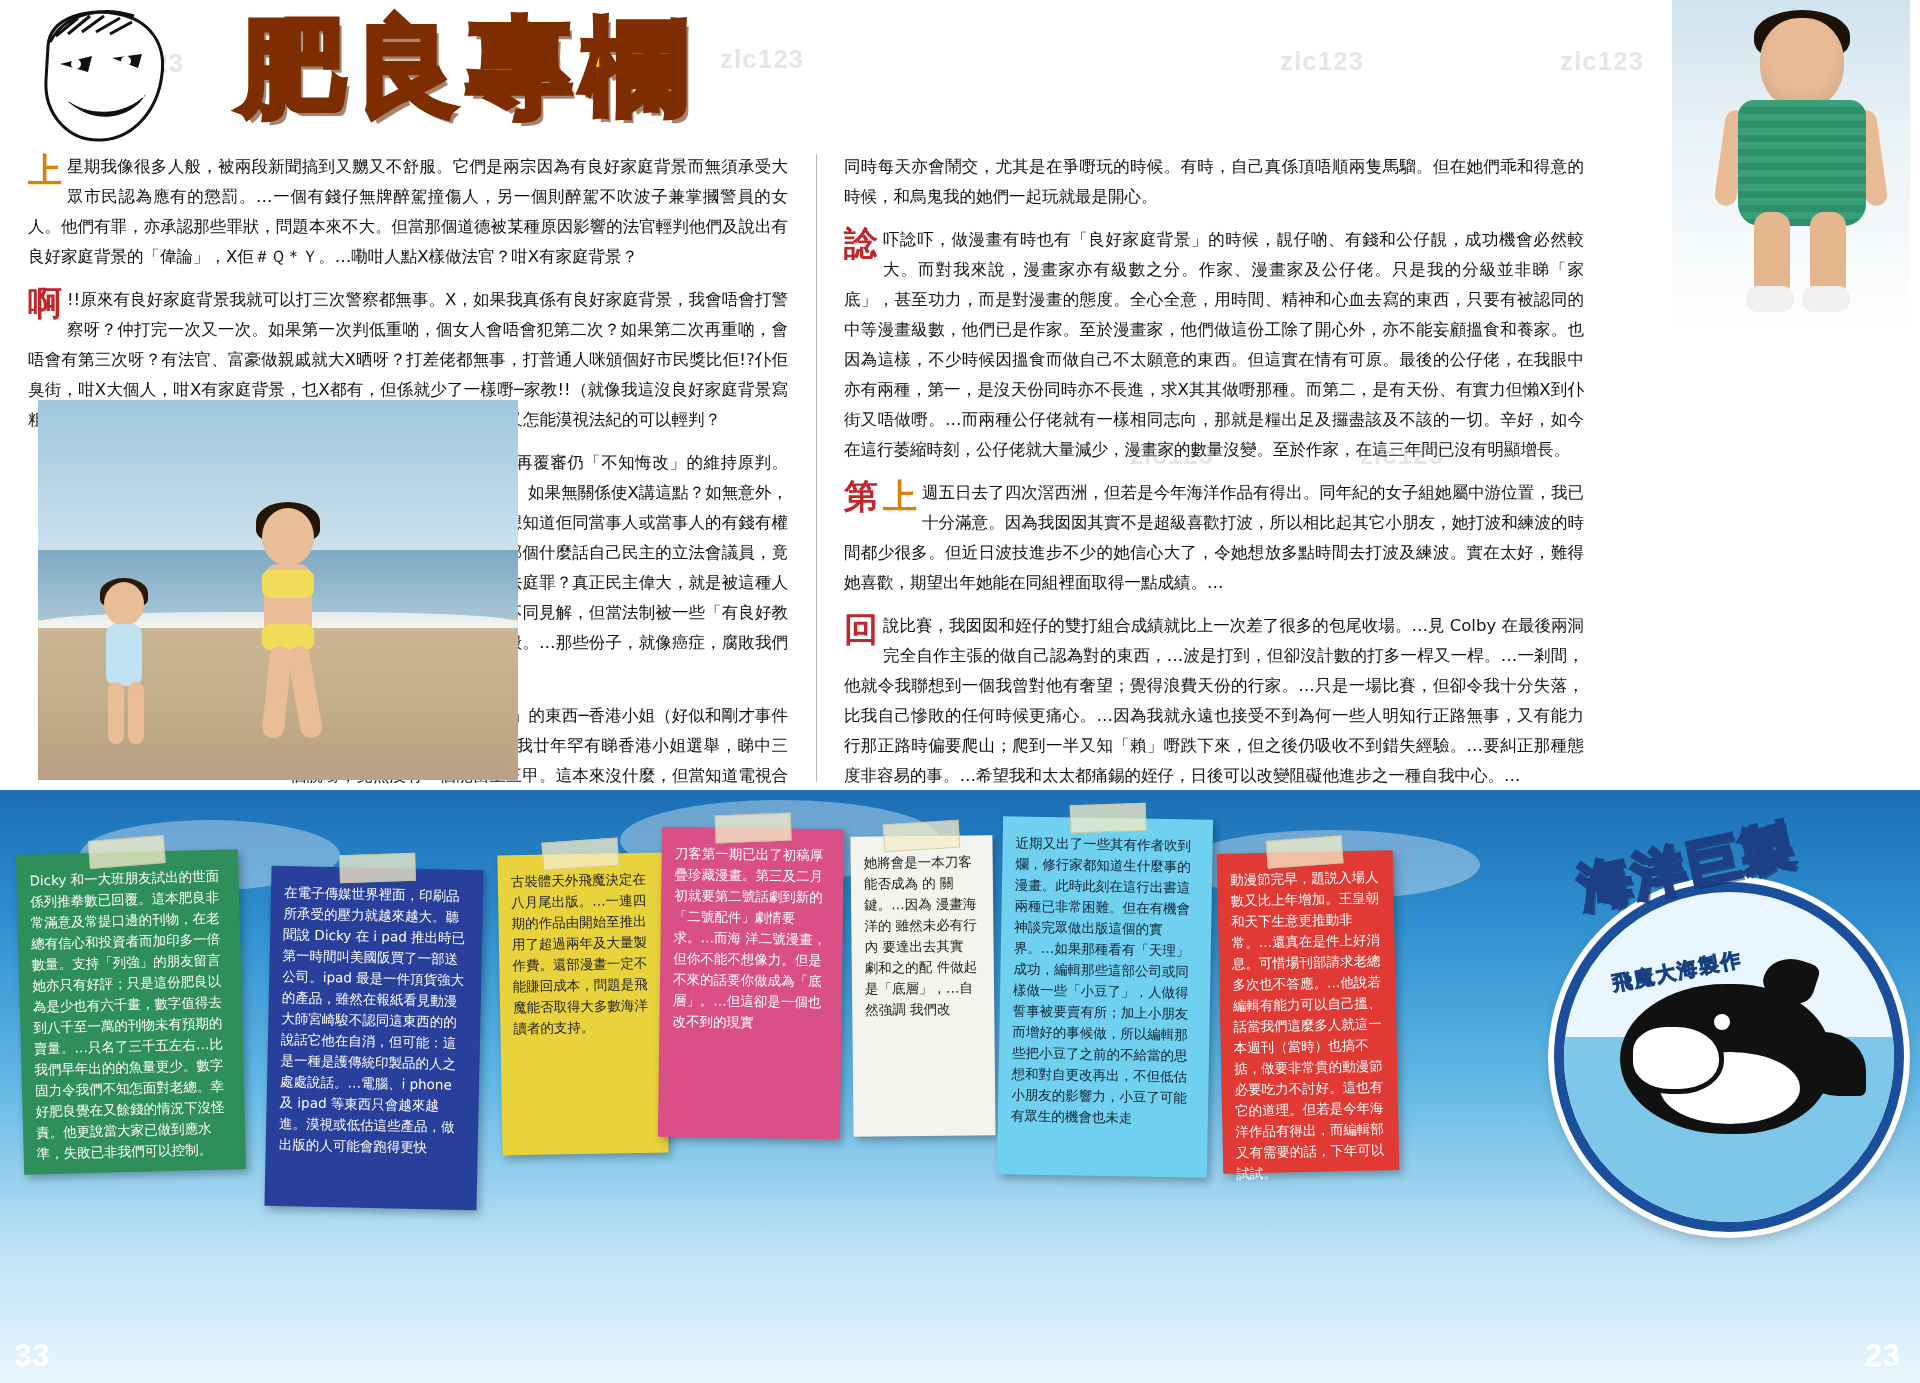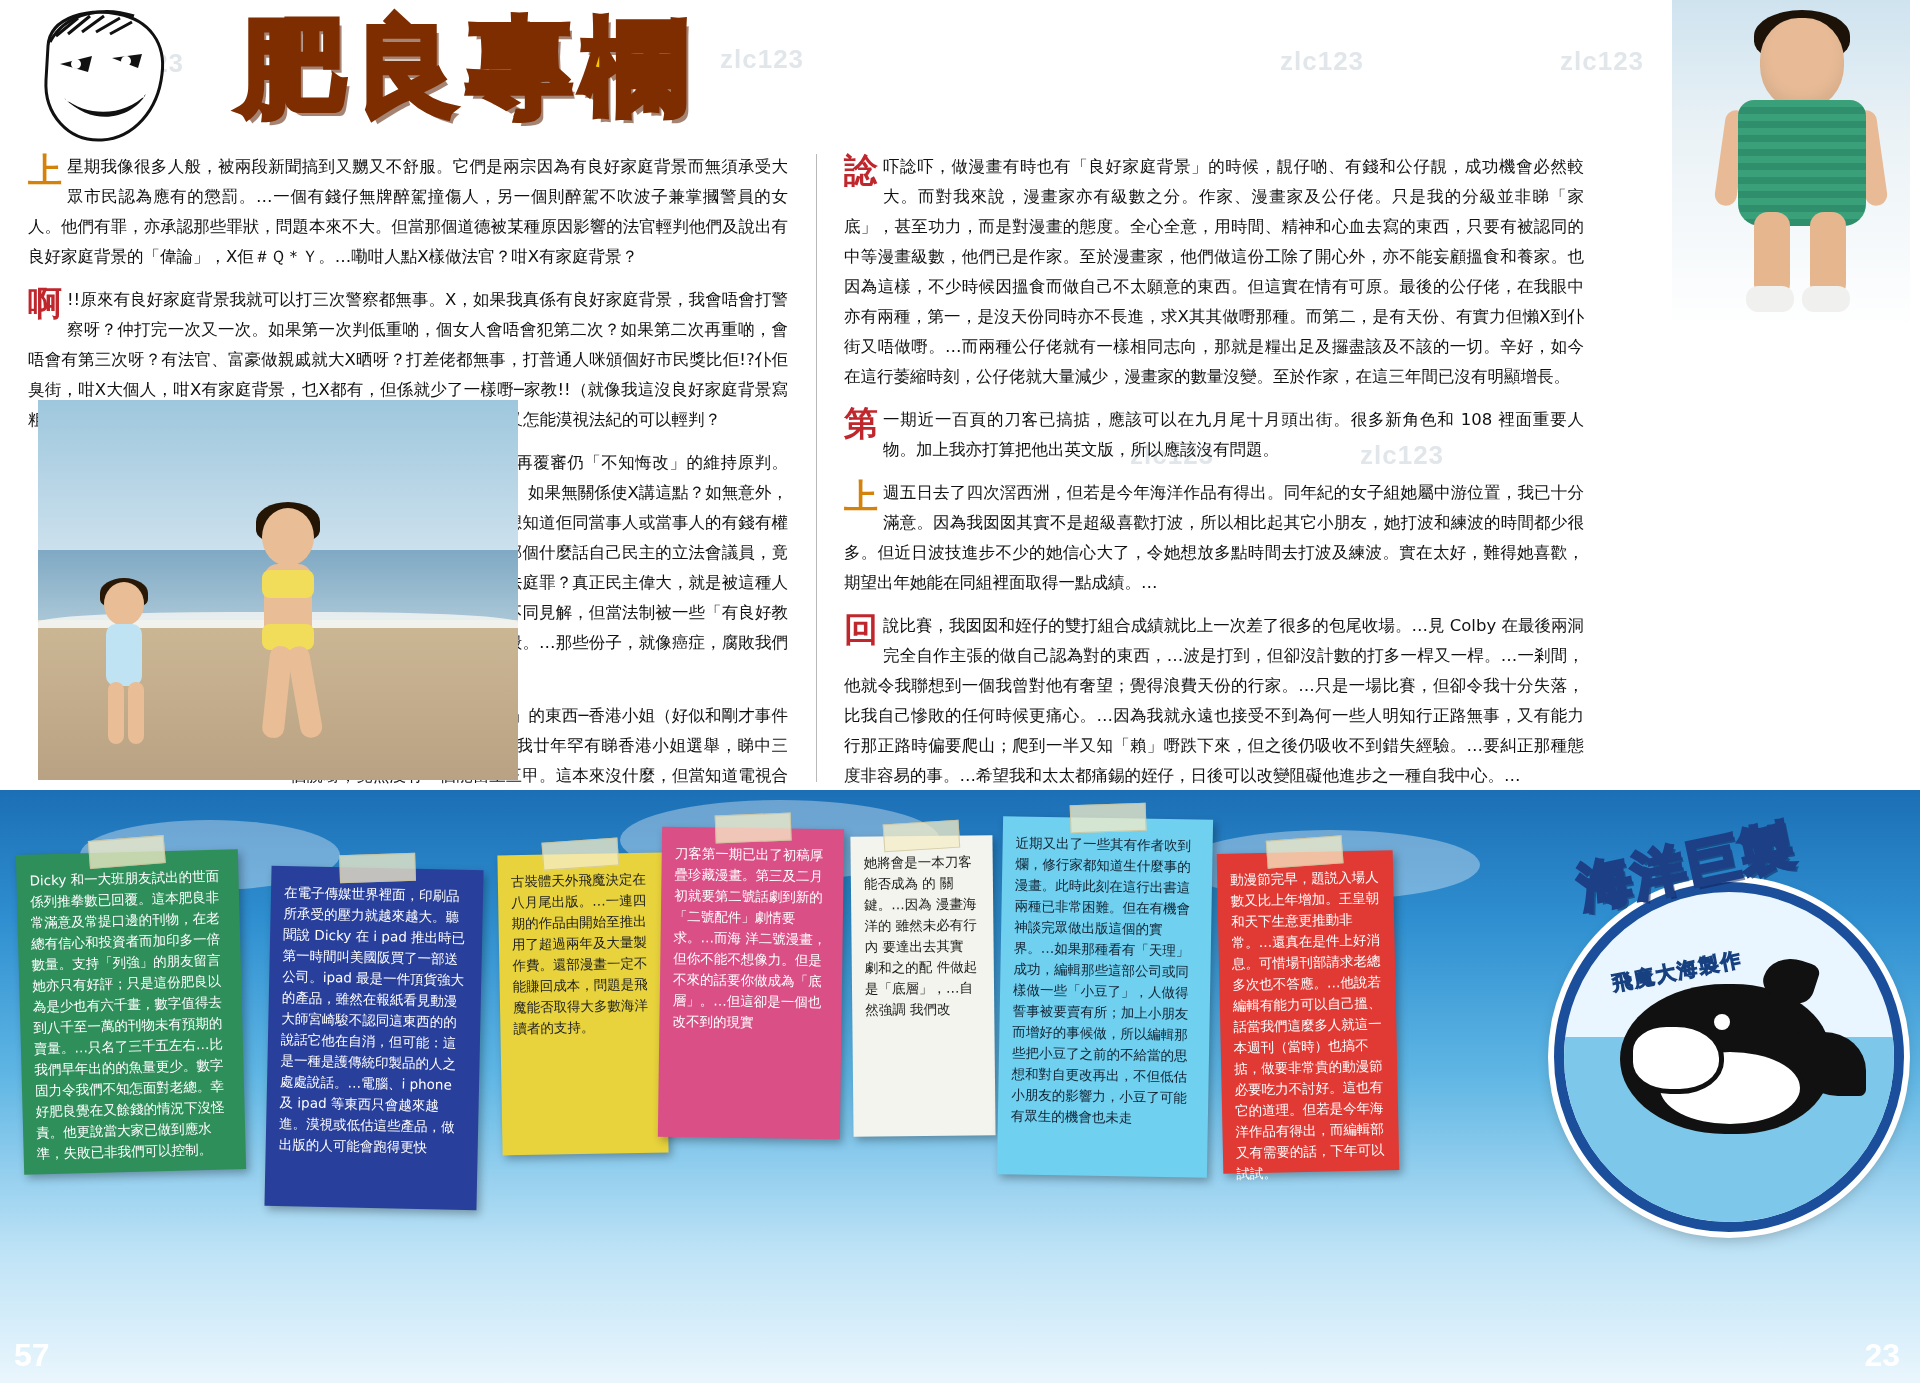--- a/index.html
+++ b/index.html
@@ -220,26 +220,28 @@
         </p>
         <p class="para">
           <span class="drop red">不</span>
           <span>經不覺，我外甥女霏霏（Dicky 和 Yen 的囡囡）已 4 歲。古靈精怪的她近乎每日都給著我們無窮娛樂，唯一問題是我囡囡和霏霏雖然感情最好，但</span>
         </p>
       </div>
     </div>
 
     <div class="col right">
       <p class="para">
+        <span>同時每天亦會鬧交，尤其是在爭嘢玩的時候。有時，自己真係頂唔順兩隻馬騮。但在她們乖和得意的時候，和烏鬼我的她們一起玩就最是開心。</span>
+      </p>
+      <p class="para">
         <span class="drop red">諗</span>
         <span>吓諗吓，做漫畫有時也有「良好家庭背景」的時候，靚仔啲、有錢和公仔靚，成功機會必然較大。而對我來說，漫畫家亦有級數之分。作家、漫畫家及公仔佬。只是我的分級並非睇「家底」，甚至功力，而是對漫畫的態度。全心全意，用時間、精神和心血去寫的東西，只要有被認同的中等漫畫級數，他們已是作家。至於漫畫家，他們做這份工除了開心外，亦不能妄顧搵食和養家。也因為這樣，不少時候因搵食而做自己不太願意的東西。但這實在情有可原。最後的公仔佬，在我眼中亦有兩種，第一，是沒天份同時亦不長進，求X其其做嘢那種。而第二，是有天份、有實力但懶X到仆街又唔做嘢。…而兩種公仔佬就有一樣相同志向，那就是糧出足及攞盡該及不該的一切。辛好，如今在這行萎縮時刻，公仔佬就大量減少，漫畫家的數量沒變。至於作家，在這三年間已沒有明顯增長。</span>
       </p>
       <p class="para">
         <span class="drop red">第</span>
-        <span>一期近一百頁的刀客已搞掂，應該可以在九月尾十月頭出街。很多新角色和 108 裡面重要人物。加上我亦打算把他出英文版，所以應該沒有問題。</span>
       </p>
       <p class="para">
         <span class="drop">上</span>
         <span>週五日去了四次滘西洲，但若是今年海洋作品有得出。同年紀的女子組她屬中游位置，我已十分滿意。因為我囡囡其實不是超級喜歡打波，所以相比起其它小朋友，她打波和練波的時間都少很多。但近日波技進步不少的她信心大了，令她想放多點時間去打波及練波。實在太好，難得她喜歡，期望出年她能在同組裡面取得一點成績。…</span>
       </p>
       <p class="para">
         <span class="drop red">回</span>
         <span>說比賽，我囡囡和姪仔的雙打組合成績就比上一次差了很多的包尾收場。…見 Colby 在最後兩洞完全自作主張的做自己認為對的東西，…波是打到，但卻沒計數的打多一桿又一桿。…一剎間，他就令我聯想到一個我曾對他有奢望；覺得浪費天份的行家。…只是一場比賽，但卻令我十分失落，比我自己慘敗的任何時候更痛心。…因為我就永遠也接受不到為何一些人明知行正路無事，又有能力行那正路時偏要爬山；爬到一半又知「賴」嘢跌下來，但之後仍吸收不到錯失經驗。…要糾正那種態度非容易的事。…希望我和太太都痛錫的姪仔，日後可以改變阻礙他進步之一種自我中心。…</span>
       </p>
     </div>
@@ -292,17 +294,17 @@
         <div class="fin"></div>
         <div class="tail"></div>
         <div class="belly"></div>
         <div class="mouth"></div>
         <div class="eye"></div>
       </div>
       <div class="badge-title">海洋巨製</div>
       <div class="badge-sub">飛魔大海製作</div>
     </div>
 
-    <div class="pg-left">57</div>
+    <div class="pg-left">33</div>
     <div class="pg-right">23</div>
   </div>
 
 </div>
 
 </body></html>

